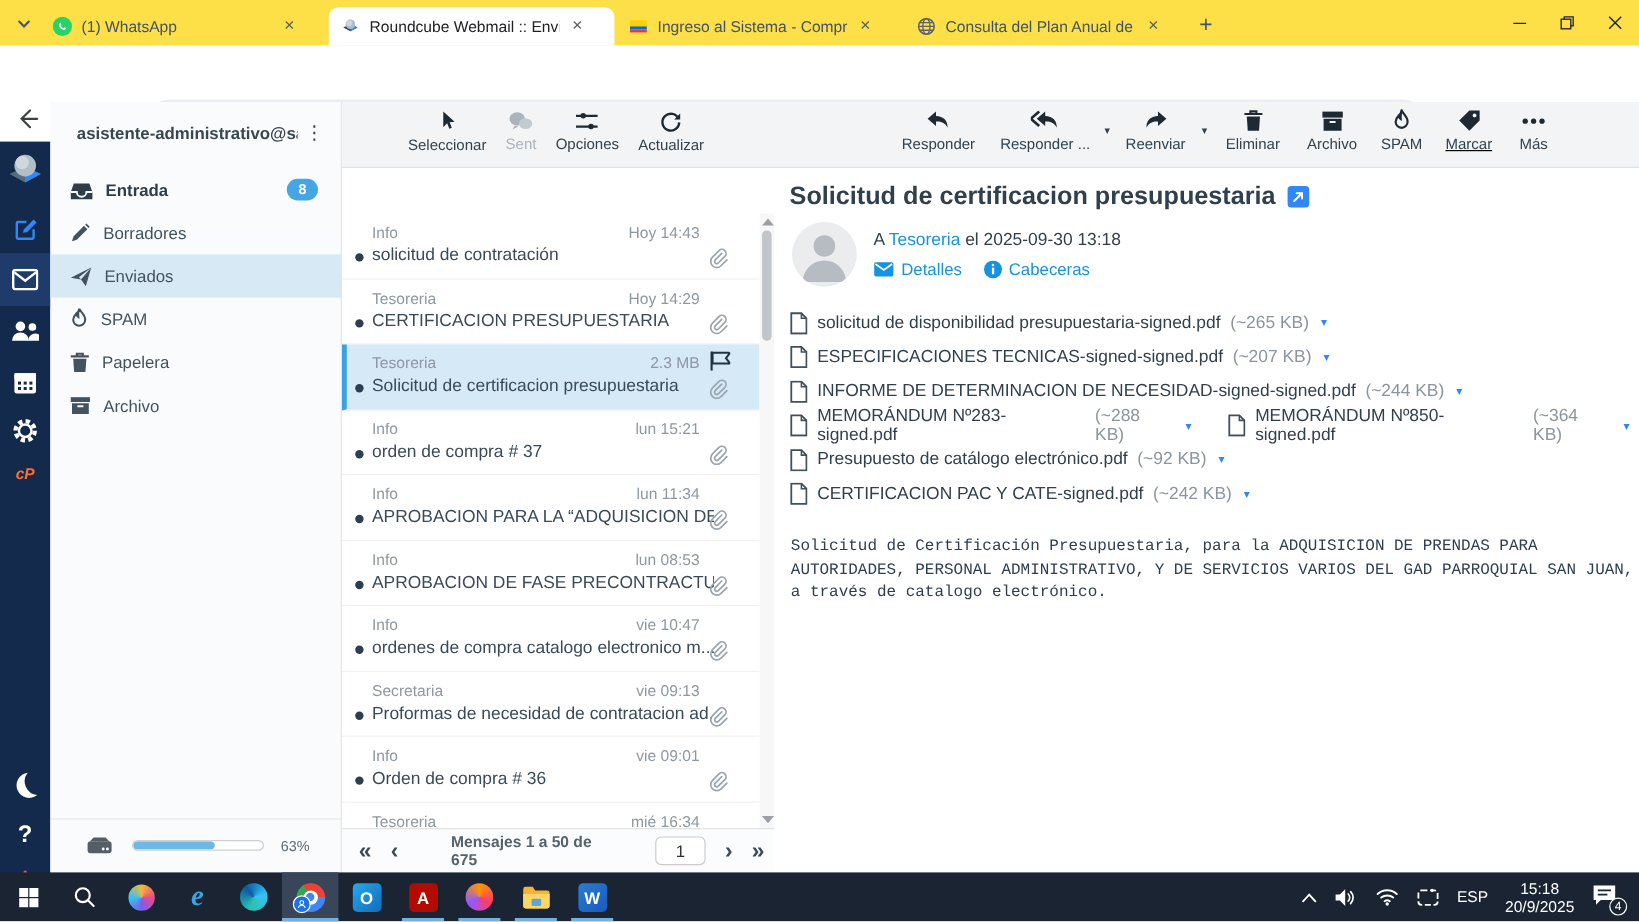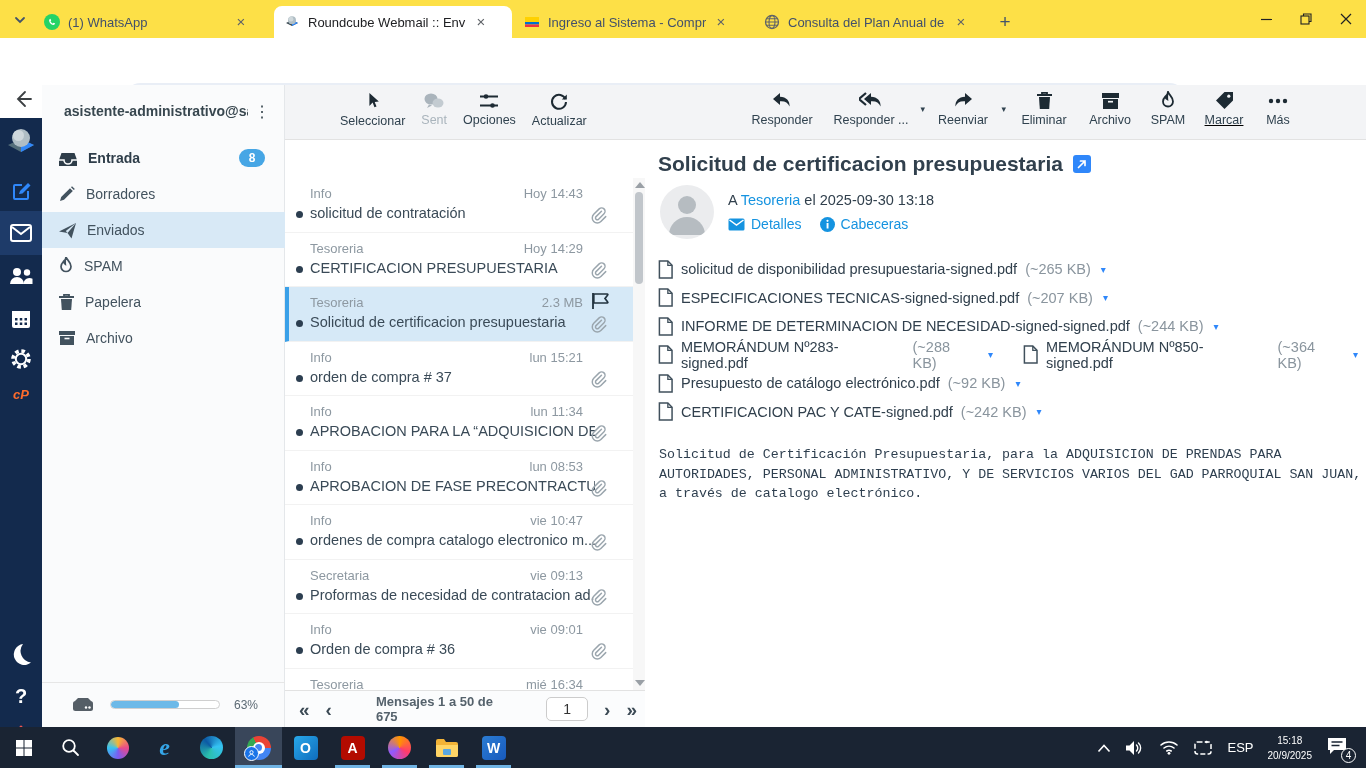--- a/index.html
+++ b/index.html
@@ -103,21 +103,21 @@
 
   
   .taskbar { left:0; top:727px; width:1366px; height:41px; background:#1a2433; display:flex; align-items:stretch; }
   .tk { width:47px; display:flex; align-items:center; justify-content:center; position:relative; }
   .tk.activeapp { background:#39465a; }
   .runline { position:absolute; bottom:0; left:6px; right:6px; height:3px; background:#6fb3e3; }
   .runline.full { left:0; right:0; }
   .appsq { width:24px; height:24px; border-radius:4px; display:flex; align-items:center; justify-content:center; color:#fff; font-weight:bold; font-size:14px; }
   .tray { position:absolute; right:0; top:0; height:41px; display:flex; align-items:center; gap:14px; padding-right:14px; color:#fff; }
   .traytxt { font-size:13px; color:#fff; }
-  .clock { font-size:10px; text-align:center; line-height:15px; }
+  .clock { font-size:13px; text-align:center; line-height:15px; }
   .notif { position:relative; width:26px; height:24px; }
   .nbadge { position:absolute; right:-4px; bottom:-3px; width:15px; height:15px; border-radius:50%; background:#1a2433; border:1px solid #fff; color:#fff; font-size:10px; text-align:center; line-height:13px; }
 </style>
 </head>
 <body>
 
 <div id="screen">
 
   <div class="abs tabbar">
     <div class="abs tabsearch">

